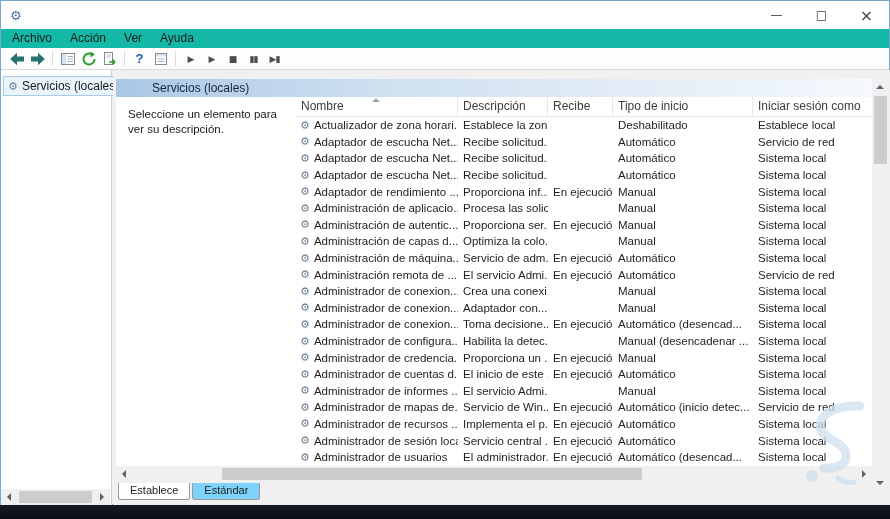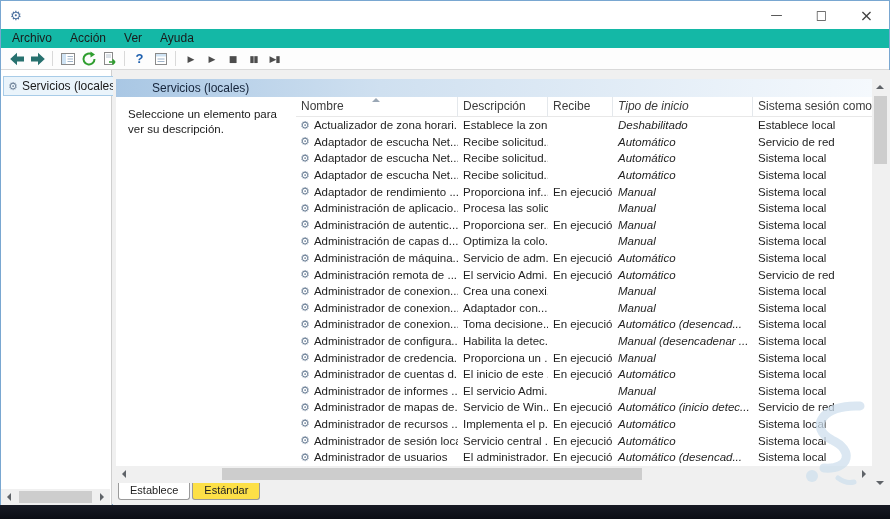--- a/index.html
+++ b/index.html
@@ -67,37 +67,37 @@
 
   .lheader { display:flex; height:20px; border-bottom:1px solid #e8e8e8; }
   .hcell { height:20px; line-height:19px; padding-left:5px; font-size:12px; color:#3c3c3c;
            border-right:1px solid #e4e8ec; white-space:nowrap; overflow:hidden; position:relative; }
   .sort-caret { position:absolute; top:1px; left:76px; width:0; height:0;
                 border-left:4px solid transparent; border-right:4px solid transparent;
                 border-bottom:4px solid #9aa7b5; }
   .c-name   { width:162px; }
   .c-desc   { width:90px;  }
   .c-estado { width:65px;  }
-  .c-inicio { width:140px;font-style:italic; }
+  .c-inicio { width:140px; }
   .c-sesion { width:119px; border-right:none; }
 
   .trow { display:flex; height:16.6px; align-items:center; }
   .tcell { font-size:11.5px; color:#1f1f1f; padding-left:5px; white-space:nowrap; overflow:hidden; }
   .tcell.c-name { display:flex; align-items:center; gap:4px; padding-left:4px; }
 
   .list-hscroll { left:3px; top:396px; width:756px; }
   .list-hscroll .sb-thumb { left:90px; width:420px; top:2px; bottom:2px; }
   .pane-vscroll { left:759px; top:9px; height:412px; }
   .pane-vscroll .sb-thumb { left:2px; right:2px; top:17px; height:68px; }
   .pane-vscroll .sb-btn.up { position:absolute; top:0; }
   .pane-vscroll .sb-btn.down { position:absolute; bottom:0; }
 
   
   .tabs { position:absolute; left:5px; top:413px; height:17px; display:flex; gap:2px; }
-  .tab { padding:1px 11px 2px; font-size:11px; color:#222; background:#fde047;
+  .tab { padding:1px 11px 2px; font-size:11px; color:#222; background:#7dd3fc;
          border:1px solid #9a9a9a; border-top:none; border-radius:0 0 3px 3px; line-height:13px; }
   .tab.active { background:#ffffff; }
 
   
   .watermark { position:absolute; right:18px; top:328px; opacity:0.75; pointer-events:none; }
 
   
   .bottom-strip { position:absolute; left:0; top:505px; width:890px; height:14px;
                   background:linear-gradient(180deg,#171a24,#0b0d14); }
 </style>
@@ -216,21 +216,21 @@
         </div>
         <div class="list">
           <div class="lheader">
             <div class="hcell c-name">
               <i class="sort-caret"></i>
               <span>Nombre</span>
             </div>
             <div class="hcell c-desc">Descripción</div>
             <div class="hcell c-estado">Recibe</div>
             <div class="hcell c-inicio">Tipo de inicio</div>
-            <div class="hcell c-sesion">Sistema sesión como</div>
+            <div class="hcell c-sesion">Iniciar sesión como</div>
           </div>
           <div class="lbody">
               <div class="trow">
                 <div class="tcell c-name">
                   <span class="gear">⚙</span>
                   <span>Actualizador de zona horari...</span>
                 </div>
                 <div class="tcell c-desc">Establece la zon...</div>
                 <div class="tcell c-estado"></div>
                 <div class="tcell c-inicio">Deshabilitado</div>

